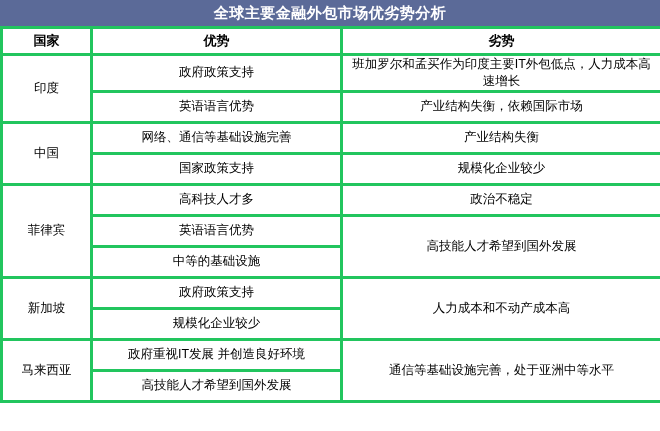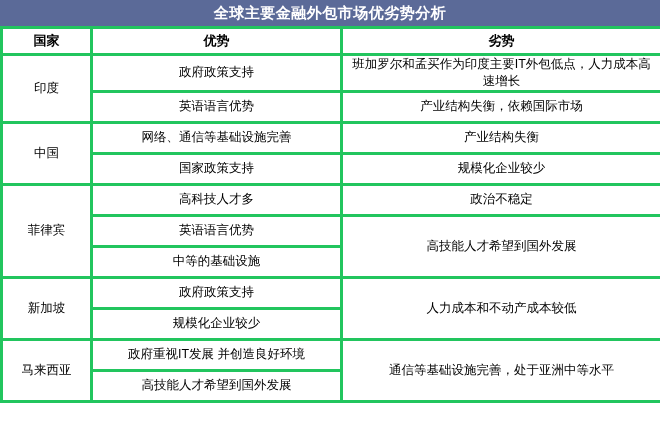--- a/index.html
+++ b/index.html
@@ -107,21 +107,21 @@
         <td>英语语言优势</td>
         <td rowspan="2">高技能人才希望到国外发展</td>
       </tr>
       <tr class="row-h1">
         <td>中等的基础设施</td>
       </tr>
 
       <tr class="row-h1">
         <td class="cell-country" rowspan="2">新加坡</td>
         <td>政府政策支持</td>
-        <td rowspan="2">人力成本和不动产成本较低</td>
+        <td rowspan="2">人力成本和不动产成本高</td>
       </tr>
       <tr class="row-h1">
         <td>规模化企业较少</td>
       </tr>
 
       <tr class="row-h1">
         <td class="cell-country" rowspan="2">马来西亚</td>
         <td>政府重视IT发展 并创造良好环境</td>
         <td rowspan="2">通信等基础设施完善，处于亚洲中等水平</td>
       </tr>

